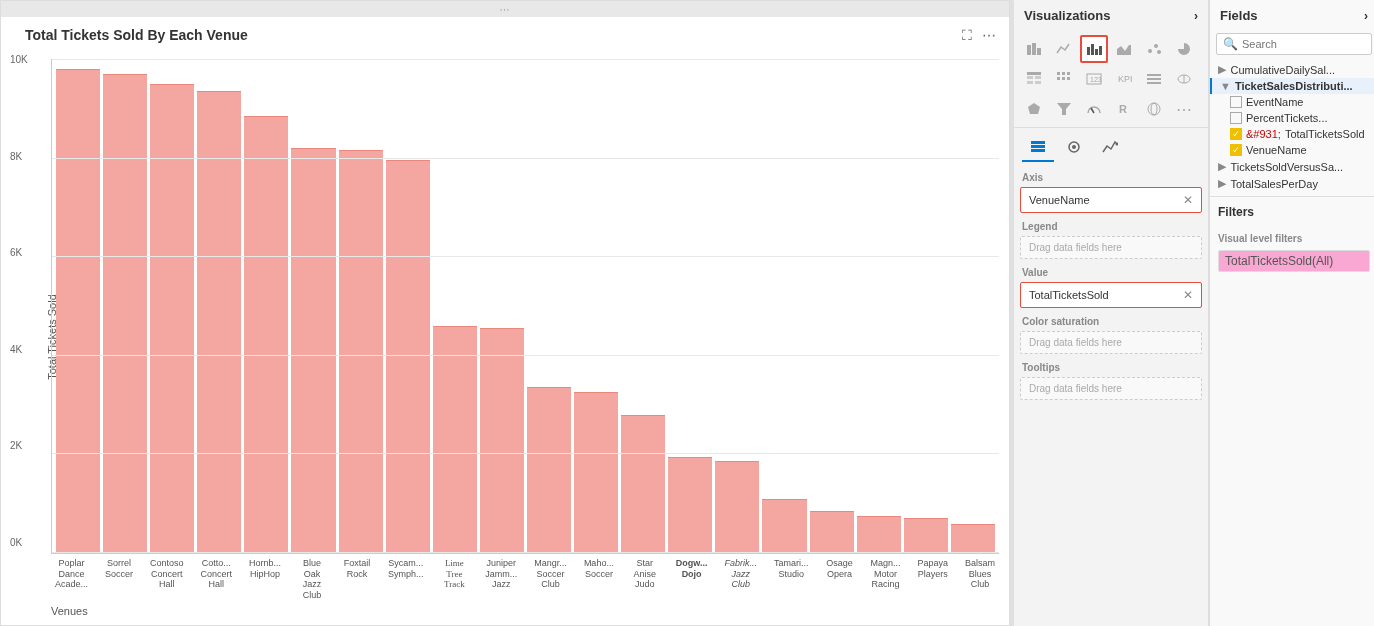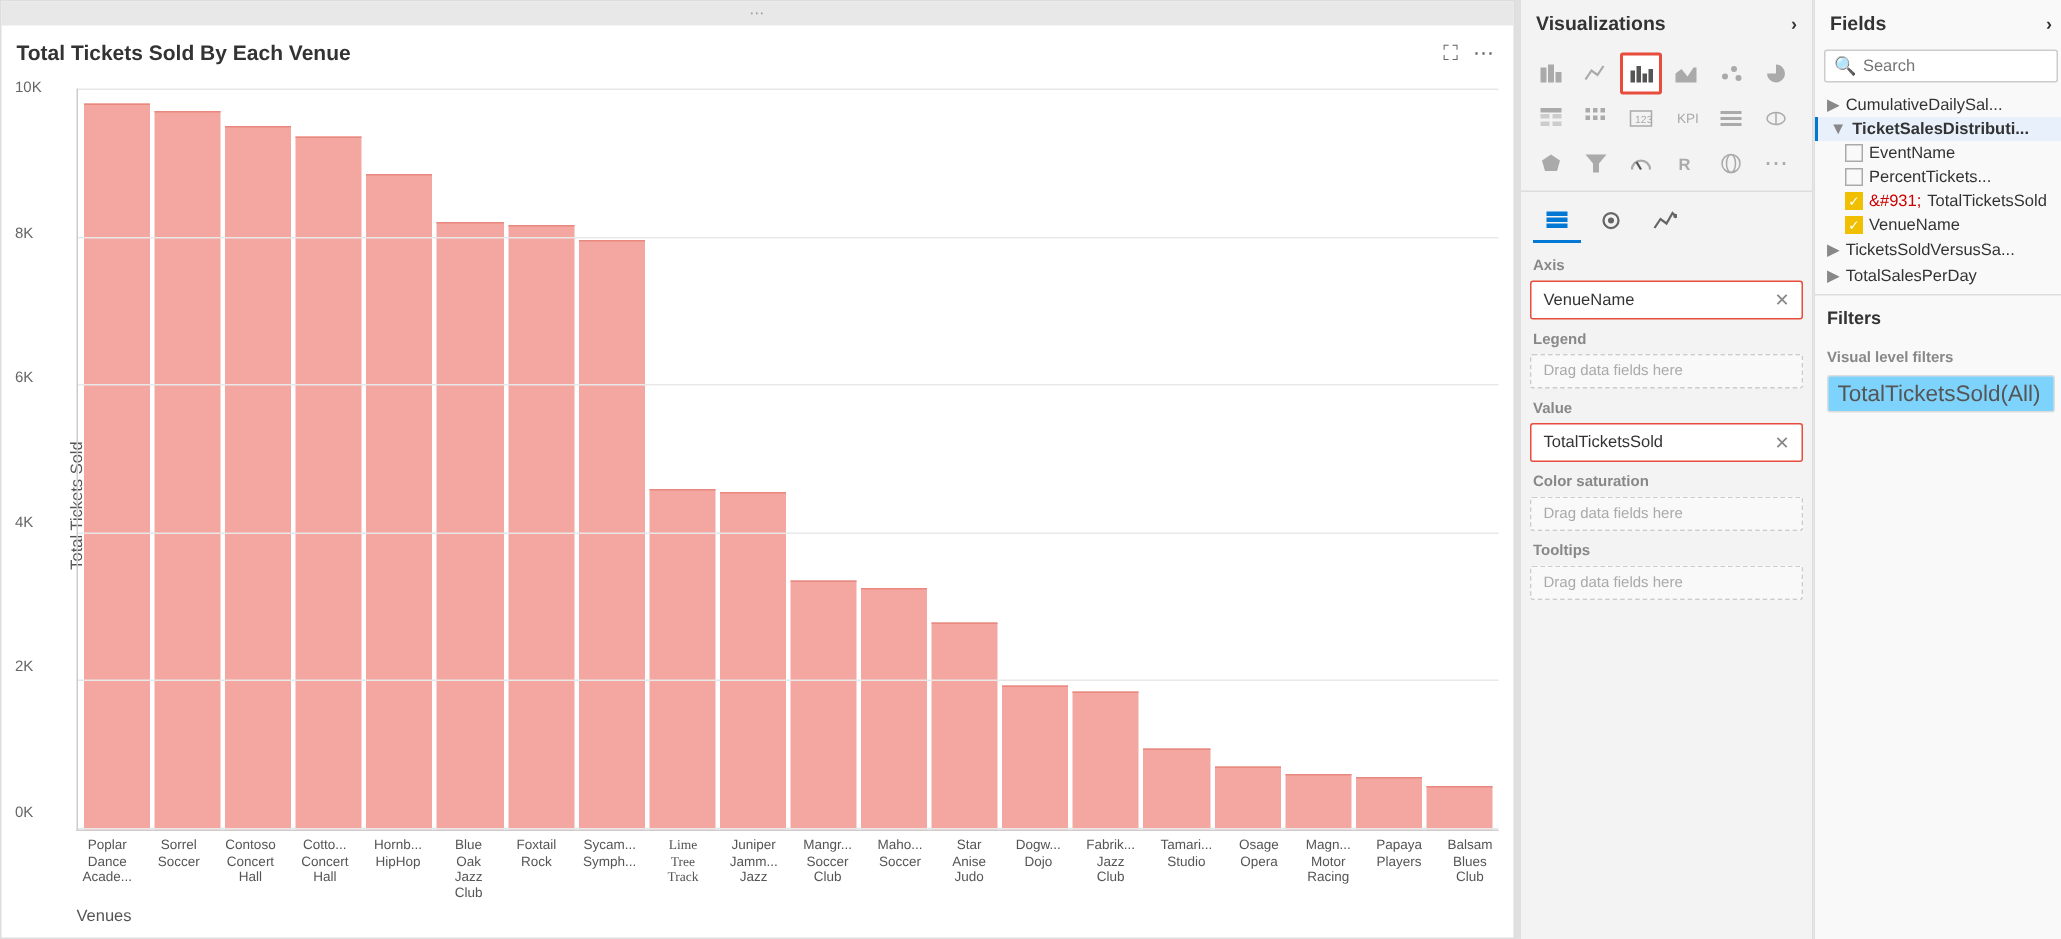--- a/index.html
+++ b/index.html
@@ -13,21 +13,21 @@
       border: 1px solid #ddd;
       position: relative;
       display: flex;
       flex-direction: column;
     }
 
     .chart-header {
       display: flex;
       align-items: center;
       justify-content: space-between;
-      padding: 8px 10px 4px 10px;
+      padding: 8px 10px 4px 24px;
     }
 
     .chart-title {
       font-size: 14px;
       font-weight: 600;
       color: #333;
     }
 
     .chart-icon-btn {
       width: 20px;
@@ -346,24 +346,24 @@
       padding: 8px;
       font-size: 12px;
       font-weight: 600;
       color: #333;
       border-top: 1px solid #ddd;
       margin-top: 4px;
     }
 
     .filter-item {
       margin: 4px 8px;
-      font-size: 15px;
+      font-size: 12px;
       color: #555;
       padding: 3px 6px;
-      background: #7dd3fc;
+      background: #f9a8d4;
       border: 1px solid #ddd;
       border-radius: 2px;
     }
 
     .panels-container {
       display: flex;
       height: 626px;
     }
 
     .divider-handle {
@@ -546,25 +546,25 @@
             <div class="x-label-col">
               <div class="x-label-text" style="white-space: pre-line;">Maho...
 Soccer</div>
             </div>
             <div class="x-label-col">
               <div class="x-label-text" style="white-space: pre-line;">Star
 Anise
 Judo</div>
             </div>
             <div class="x-label-col">
-              <div class="x-label-text" style="white-space: pre-line;">Dogw...
+              <div class="x-label-text" style="white-space: pre-line; font-weight: bold;">Dogw...
 Dojo</div>
             </div>
             <div class="x-label-col">
-              <div class="x-label-text" style="white-space: pre-line;">Fabrik...
+              <div class="x-label-text" style="white-space: pre-line; font-style: italic;">Fabrik...
 Jazz
 Club</div>
             </div>
             <div class="x-label-col">
               <div class="x-label-text" style="white-space: pre-line;">Tamari...
 Studio</div>
             </div>
             <div class="x-label-col">
               <div class="x-label-text" style="white-space: pre-line;">Osage
 Opera</div>

